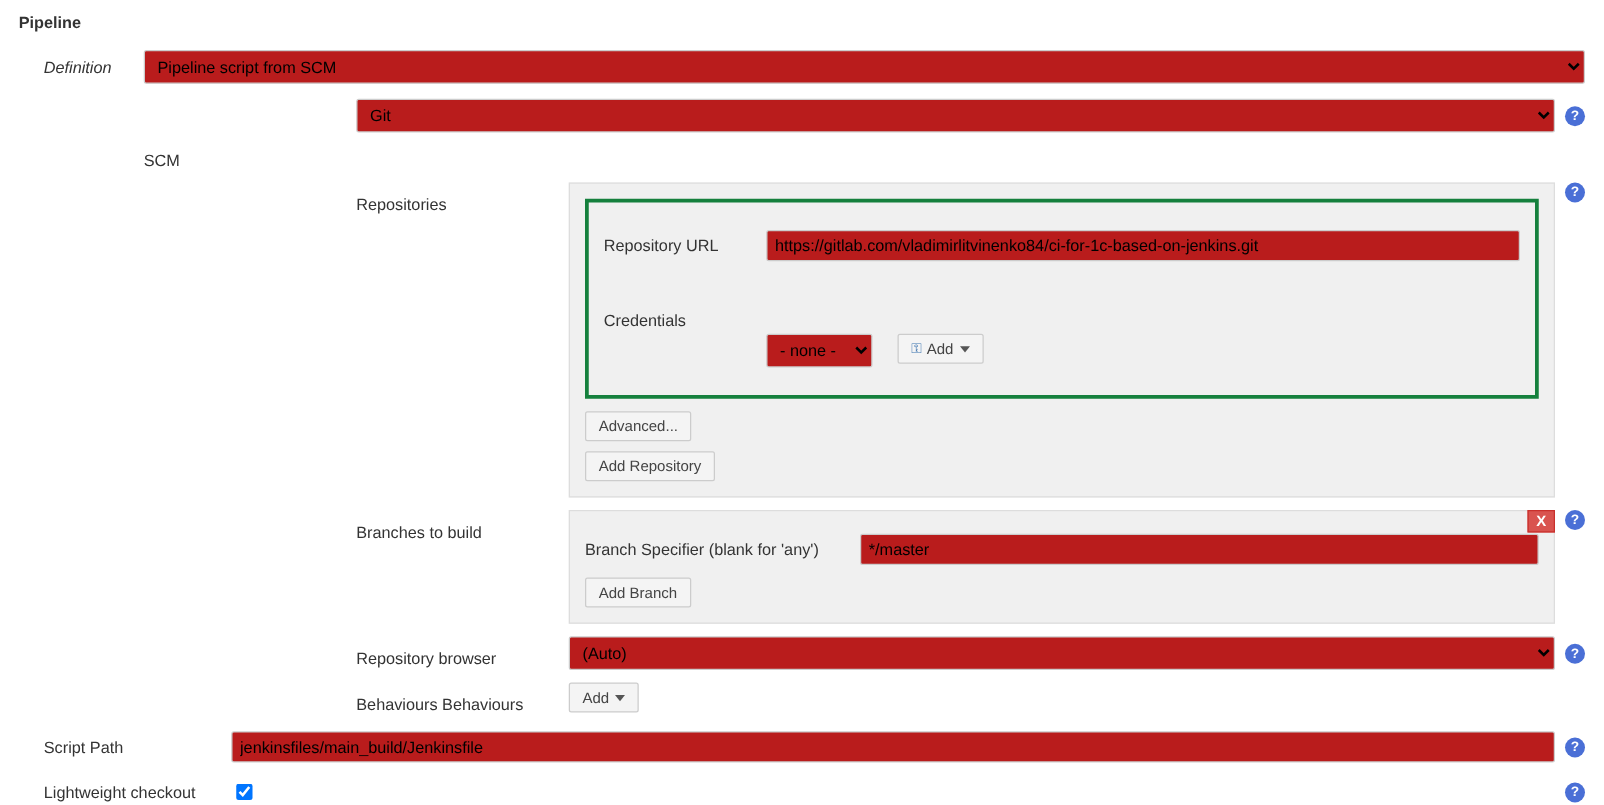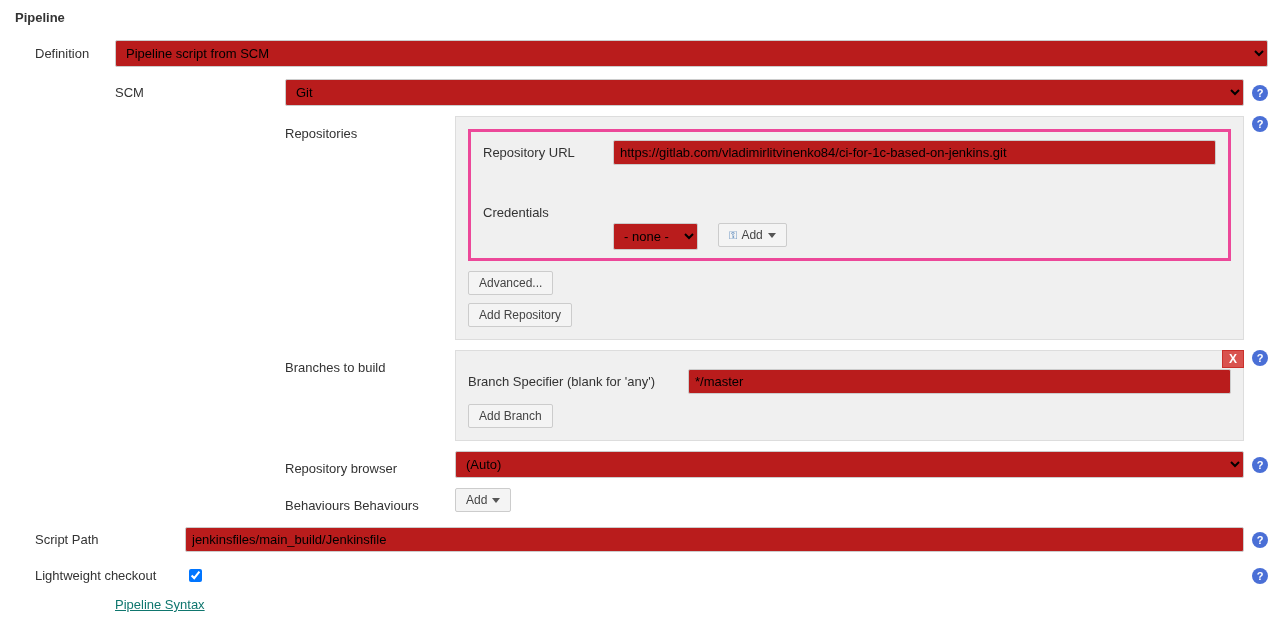--- a/index.html
+++ b/index.html
@@ -18,20 +18,21 @@
   }
   .row {
     display: flex;
     align-items: flex-start;
     margin-bottom: 12px;
   }
   .label-col {
     width: 80px;
     padding-top: 6px;
     flex-shrink: 0;
+    font-style: italic;
   }
   .content-col {
     flex: 1;
     display: flex;
     align-items: center;
   }
   select, input[type="text"] {
     font-size: 13px;
     padding: 4px 6px;
     border: 1px solid #ccc;
@@ -46,20 +47,21 @@
   }
   .scm-row {
     display: flex;
     align-items: flex-start;
     margin-bottom: 10px;
   }
   .scm-label-col {
     width: 170px;
     padding-top: 6px;
     flex-shrink: 0;
+    margin-top: 36px;
   }
   .scm-content {
     flex: 1;
     display: flex;
     align-items: center;
   }
   .sub-section {
     display: flex;
     align-items: flex-start;
     margin-bottom: 10px;
@@ -70,22 +72,22 @@
     flex-shrink: 0;
   }
   .panel {
     flex: 1;
     background: #f0f0f0;
     border: 1px solid #ddd;
     padding: 12px;
     position: relative;
   }
   .highlight-box {
-    border: 3px solid #ec4899;
-    padding: 8px 12px;
+    border: 3px solid #15803d;
+    padding: 22px 12px;
     margin-bottom: 10px;
   }
   .field-row {
     display: flex;
     align-items: center;
     margin-bottom: 10px;
   }
   .field-row:last-child { margin-bottom: 0; }
   .field-label {
     width: 130px;

